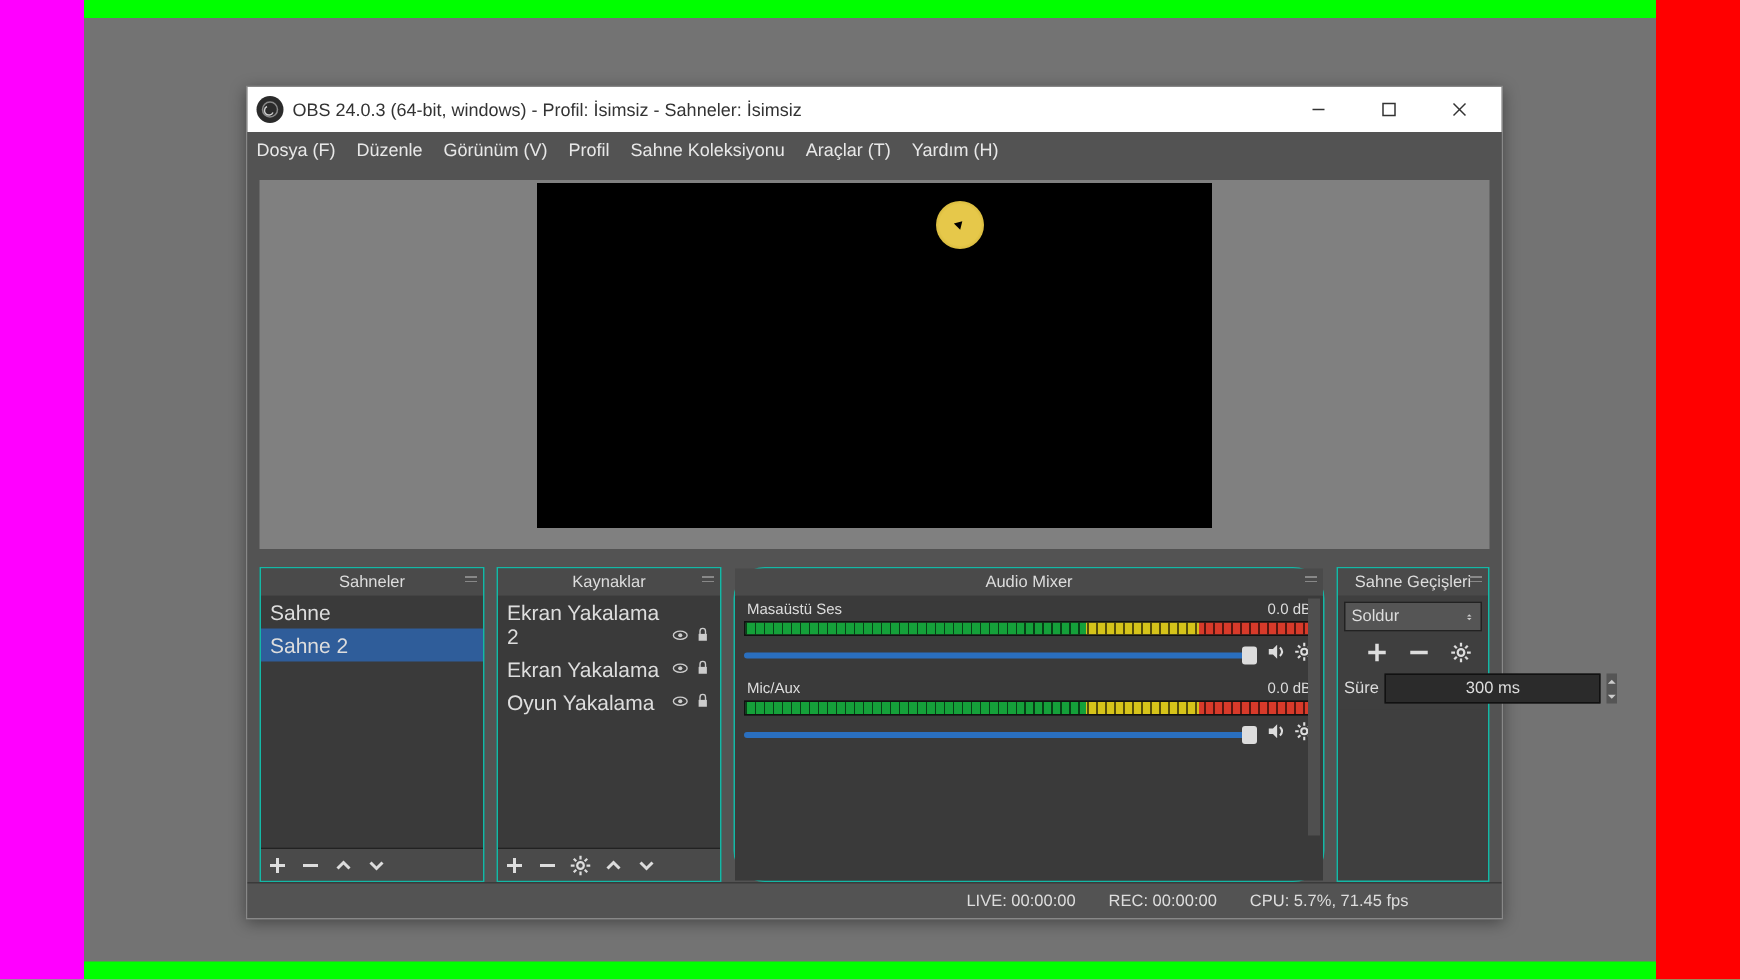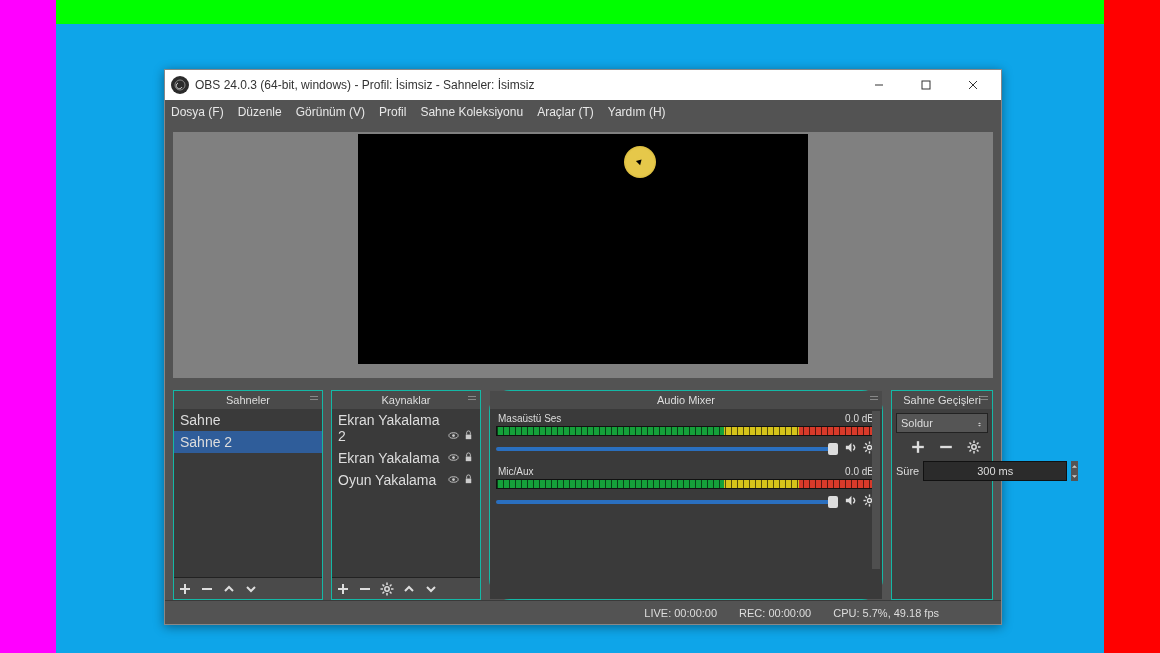--- a/index.html
+++ b/index.html
@@ -1,20 +1,20 @@
 <!DOCTYPE html>
 <html><head>
 <meta charset="utf-8">
 <style>
   * { box-sizing: border-box; margin: 0; padding: 0; font-family: "Segoe UI", Tahoma, sans-serif; }
   body { width: 1160px; height: 653px; overflow: hidden; }
   .outer-frame { position: relative; width: 1160px; height: 653px; background: #00ff00; }
   .outer-left  { position: absolute; left: 0; top: 0; width: 56px; height: 653px; background: #ff00ff; }
   .outer-right { position: absolute; right: 0; top: 0; width: 56px; height: 653px; background: #ff0000; }
-  .outer-center{ position: absolute; left: 56px; top: 24px; width: 1048px; height: 629px; background: #0ea5e9; }
+  .outer-center{ position: absolute; left: 56px; top: 12px; width: 1048px; height: 629px; background: #737373; }
   .window { position: absolute; left: 108px; top: 45px; width: 838px; background: #4b4b4b; border: 1px solid #888; box-shadow: 0 2px 10px rgba(0,0,0,0.4); }
   .titlebar { background: #ffffff; height: 30px; display: flex; align-items: center; padding: 0 6px; }
   .app-icon { width: 18px; height: 18px; border-radius: 50%; background: #2b2b2b; margin-right: 6px; display:flex; align-items:center; justify-content:center;}
   .app-icon svg { width:12px; height:12px; }
   .title-text { font-size: 12px; color: #333; flex: 1; }
   .win-btns { display: flex; gap: 2px; }
   .win-btn { width: 45px; height: 28px; display:flex; align-items:center; justify-content:center; color:#333; font-size:12px;}
   .win-btn svg { width:10px; height:10px; stroke:#333; stroke-width:1; fill:none; }
   .menubar { background: #535353; height: 24px; display: flex; align-items: center; padding: 0 6px; gap: 14px; }
   .menu-item { color: #e8e8e8; font-size: 12px; }
@@ -390,19 +390,19 @@
             </div>
           </div>
         </div>
 
 
       </div>
 
       <div class="statusbar">
         <span>LIVE: 00:00:00</span>
         <span>REC: 00:00:00</span>
-        <span>CPU: 5.7%, 49.18 fps</span>
+        <span>CPU: 5.7%, 71.45 fps</span>
       </div>
 
     </div>
 
   </div>
 </div>
 
 </body></html>

